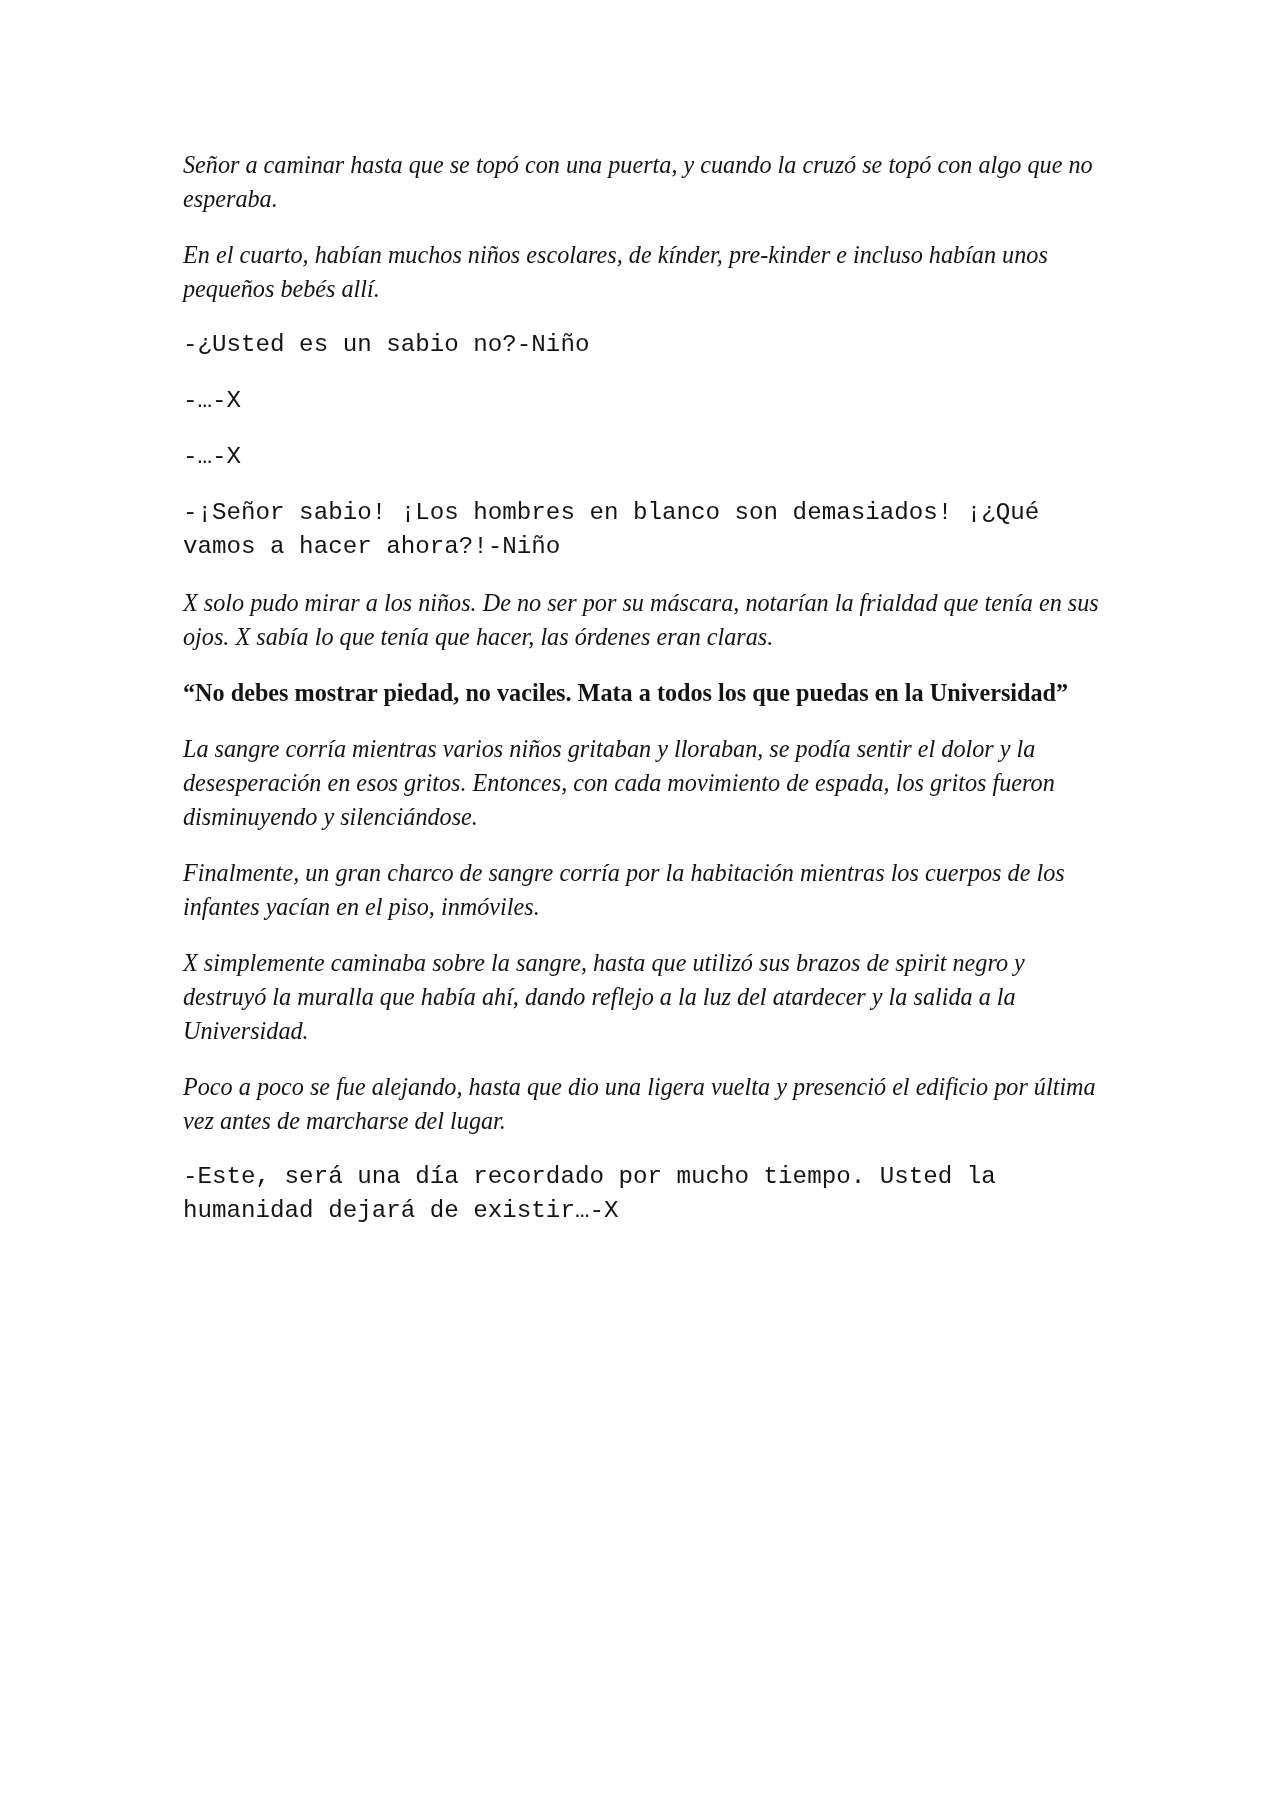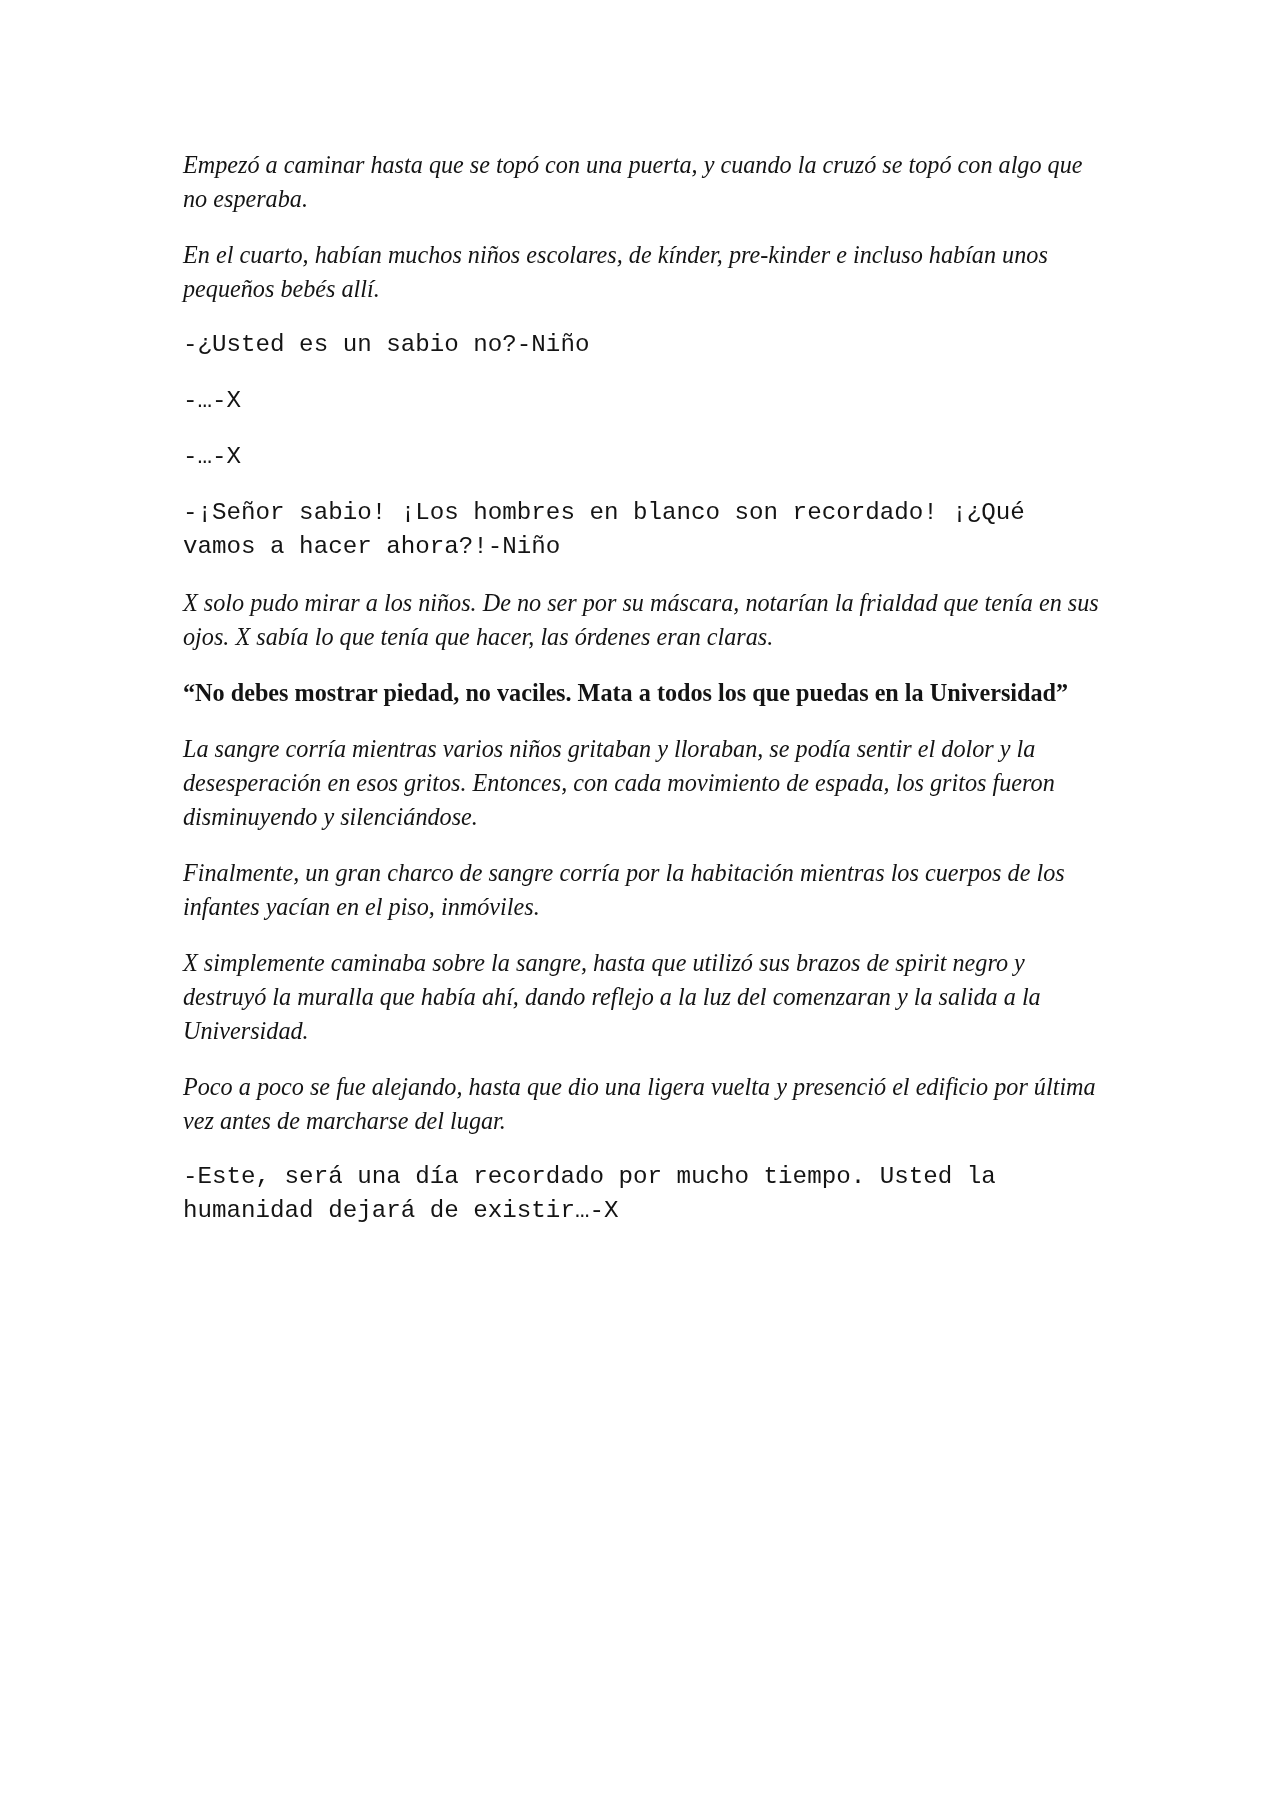--- a/index.html
+++ b/index.html
@@ -16,26 +16,26 @@
   }
   .para { margin: 0 0 22px 0; }
   .para.narration { font-style: italic; }
   .para.dialogue { font-style: normal; font-family: Liberation Mono, monospace; }
   .para.quote { font-weight: bold; font-style: normal; }
 </style>
 </head>
 <body>
 
 <div class="page">
-  <p class="para narration">Empezó a caminar hasta que se topó con una puerta, y cuando la cruzó se topó con algo que no esperaba.</p>
+  <p class="para narration">Señor a caminar hasta que se topó con una puerta, y cuando la cruzó se topó con algo que no esperaba.</p>
   <p class="para narration">En el cuarto, habían muchos niños escolares, de kínder, pre-kinder e incluso habían unos pequeños bebés allí.</p>
   <p class="para dialogue">-¿Usted es un sabio no?-Niño</p>
   <p class="para dialogue">-…-X</p>
   <p class="para dialogue">-…-X</p>
-  <p class="para dialogue">-¡Señor sabio! ¡Los hombres en blanco son recordado! ¡¿Qué vamos a hacer ahora?!-Niño</p>
+  <p class="para dialogue">-¡Señor sabio! ¡Los hombres en blanco son demasiados! ¡¿Qué vamos a hacer ahora?!-Niño</p>
   <p class="para narration">X solo pudo mirar a los niños. De no ser por su máscara, notarían la frialdad que tenía en sus ojos. X sabía lo que tenía que hacer, las órdenes eran claras.</p>
   <p class="para quote">“No debes mostrar piedad, no vaciles. Mata a todos los que puedas en la Universidad”</p>
   <p class="para narration">La sangre corría mientras varios niños gritaban y lloraban, se podía sentir el dolor y la desesperación en esos gritos. Entonces, con cada movimiento de espada, los gritos fueron disminuyendo y silenciándose.</p>
   <p class="para narration">Finalmente, un gran charco de sangre corría por la habitación mientras los cuerpos de los infantes yacían en el piso, inmóviles.</p>
-  <p class="para narration">X simplemente caminaba sobre la sangre, hasta que utilizó sus brazos de spirit negro y destruyó la muralla que había ahí, dando reflejo a la luz del comenzaran y la salida a la Universidad.</p>
+  <p class="para narration">X simplemente caminaba sobre la sangre, hasta que utilizó sus brazos de spirit negro y destruyó la muralla que había ahí, dando reflejo a la luz del atardecer y la salida a la Universidad.</p>
   <p class="para narration">Poco a poco se fue alejando, hasta que dio una ligera vuelta y presenció el edificio por última vez antes de marcharse del lugar.</p>
   <p class="para dialogue">-Este, será una día recordado por mucho tiempo. Usted la humanidad dejará de existir…-X</p>
 </div>
 
 </body></html>

